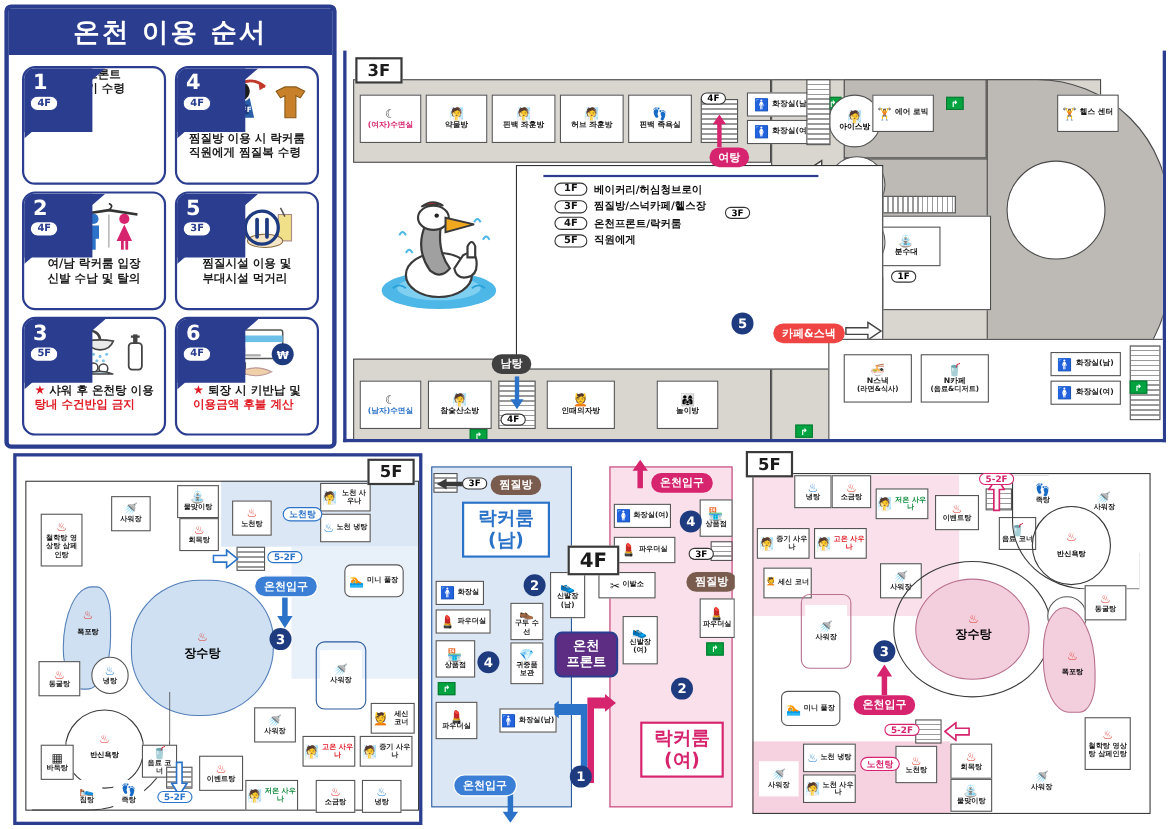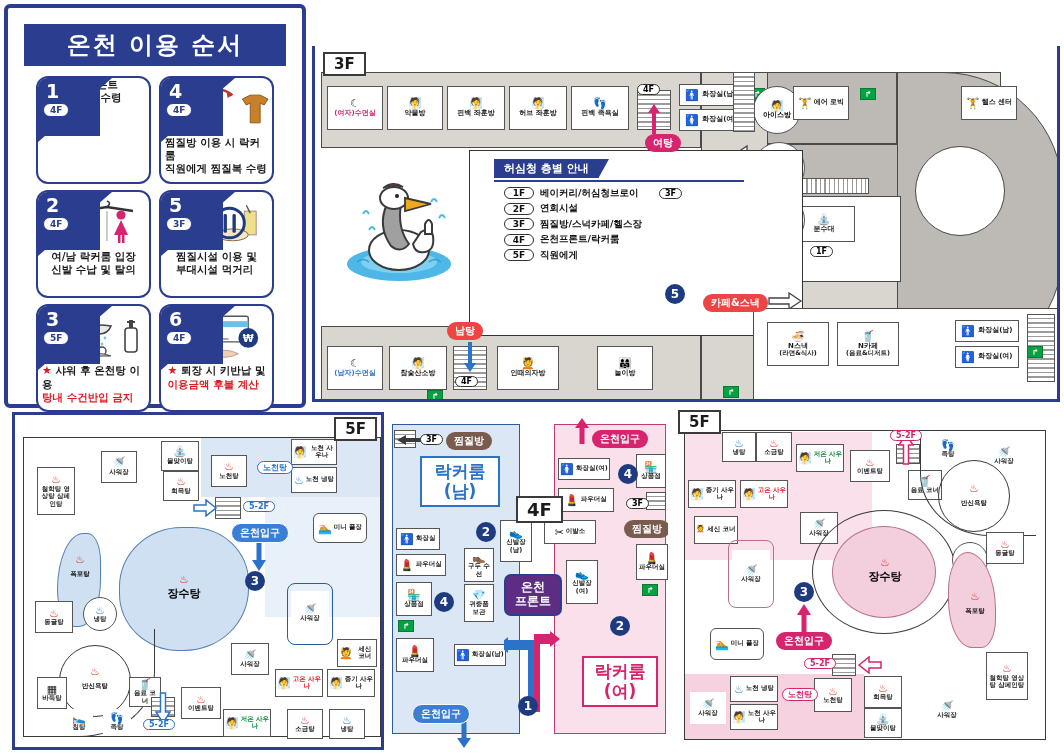--- a/index.html
+++ b/index.html
@@ -12,21 +12,21 @@
     position: relative;
   }
   .page { position: relative; width: 1064px; height: 754px; }
 
   
   .steps-panel {
     position: absolute; left: 4px; top: 4px;
     width: 302px; height: 404px;
     border: 4px solid #2a3d8f; border-radius: 6px;
     background: #fff;
-    padding: 16px;
+    padding: 0;
   }
   .steps-header {
     background: #2a3d8f; color: #fff;
     height: 42px; display: flex; align-items: center; justify-content: center;
     font-size: 24px; font-weight: bold; letter-spacing: 2px;
   }
   .steps-grid {
     display: grid; grid-template-columns: 1fr 1fr;
     gap: 6px 8px; padding: 10px 12px 8px 12px;
   }
@@ -139,21 +139,21 @@
     text-align: center; color: #111; background: #fff;
   }
   .legend-row .ltxt { font-size: 9.5px; font-weight: bold; color: #111; }
 
   .badge-pill {
     position: absolute; border-radius: 11px; color: #fff;
     font-size: 10px; font-weight: bold; padding: 2px 8px; z-index: 25;
     white-space: nowrap;
   }
   .pill-pink { background: #d6246e; }
-  .pill-blue { background: #ef4444; }
+  .pill-blue { background: #404040; }
   .pill-blue2 { background: #3a7fd5; border: 1.5px solid #fff; }
   .pill-brown { background: #7a5c4f; }
   .pill-dark { background: #ef4444; }
 
   .chip-out {
     position: absolute; background: #fff; border: 1.4px solid #333;
     border-radius: 9px; font-size: 8px; font-weight: bold; padding: 0 5px; z-index: 22;
   }
   .chip-pinkb { border-color: #d6246e; color: #d6246e; }
   .chip-blueb { border-color: #2a73c8; color: #2a73c8; }
@@ -473,32 +473,25 @@
       <span>아로마 향기방</span>
     </div>
 
     <div class="room-brown" style="left:316px; top:136px; width:88px; height:150px;"></div>
     <div class="chip-out" style="left:344px; top:142px;">3F</div>
     <div style="position:absolute; left:326px; top:162px; width:68px; height:48px; background:#fff; border:1.6px solid #8a6a5a; display:flex; align-items:center; justify-content:center; font-size:16px; font-weight:bold; color:#3a2a22;">찜질방</div>
     <div style="position:absolute; left:322px; top:218px; width:76px; text-align:center; font-size:10px; font-weight:bold; color:#2a2a2a;">대휴게실</div>
     <div class="circ-num" style="left:350px; top:238px;">5</div>
 
     <div class="legend-box" style="left:154px; top:104px; width:334px; height:186px;">
-      <div style="margin-left:14px;">
-        <span class="legend-title">허심청 층별 안내</span>
-      </div>
       <div class="legend-underline" style="margin-left:14px; width:250px;"></div>
       <div style="margin-left:24px;">
         <div class="legend-row">
           <span class="fl-chip">1F</span>
           <span class="ltxt">베이커리/허심청브로이</span>
-        </div>
-        <div class="legend-row">
-          <span class="fl-chip">2F</span>
-          <span class="ltxt">연회시설</span>
         </div>
         <div class="legend-row">
           <span class="fl-chip">3F</span>
           <span class="ltxt">찜질방/스넉카페/헬스장</span>
         </div>
         <div class="legend-row">
           <span class="fl-chip">4F</span>
           <span class="ltxt">온천프론트/락커룸</span>
         </div>
         <div class="legend-row">

